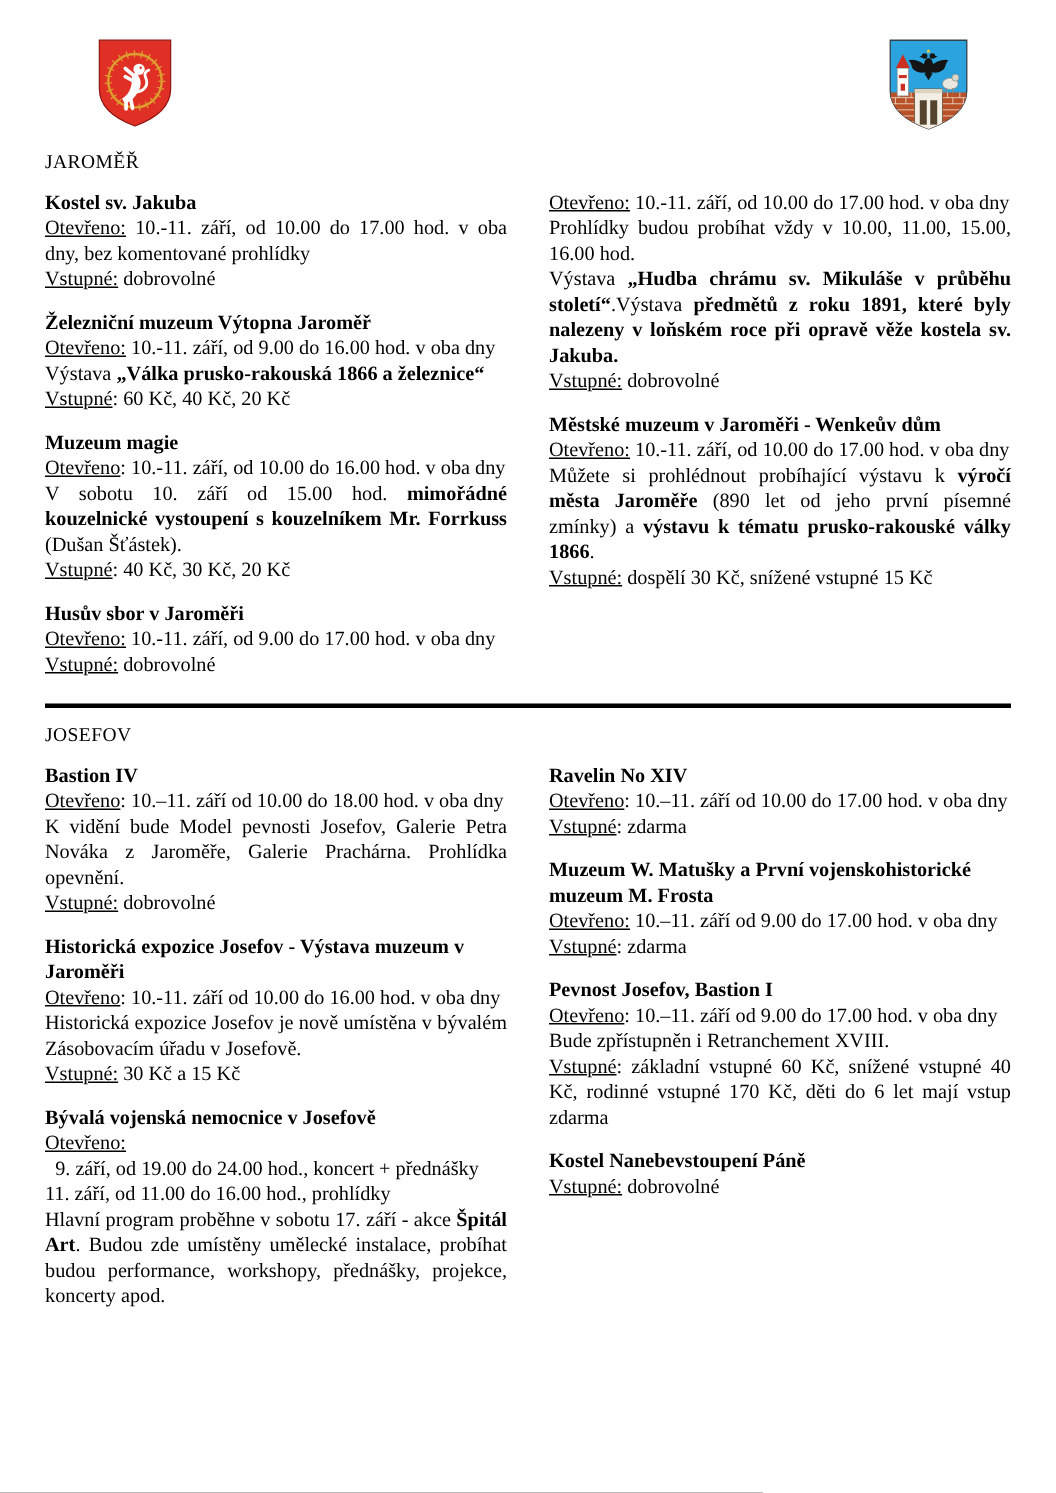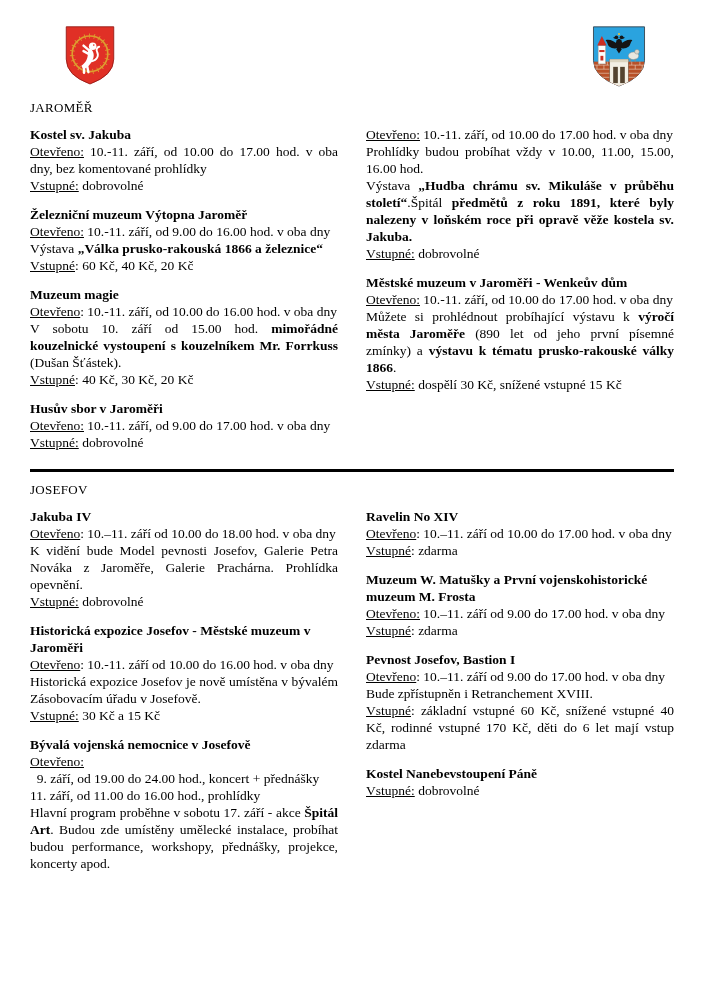--- a/index.html
+++ b/index.html
@@ -119,47 +119,47 @@
           <div class="entry">
             <div class="entry-title">Husův sbor v Jaroměři</div>
             <p><span class="u">Otevřeno:</span><span> 10.-11. září, od 9.00 do 17.00 hod. v oba dny</span></p>
             <p><span class="u">Vstupné:</span><span> dobrovolné</span></p>
           </div>
         </div>
       <div class="col">
           <div class="entry">
             <p><span class="u">Otevřeno:</span><span> 10.-11. září, od 10.00 do 17.00 hod. v oba dny</span></p>
             <p><span>Prohlídky budou probíhat vždy v 10.00, 11.00, 15.00, 16.00 hod.</span></p>
-            <p><span>Výstava </span><span class="b">„Hudba chrámu sv. Mikuláše v průběhu století“</span><span>.Špitál </span><span class="b">předmětů z roku 1891, které byly nalezeny v loňském roce při opravě věže kostela sv. Jakuba.</span></p>
+            <p><span>Výstava </span><span class="b">„Hudba chrámu sv. Mikuláše v průběhu století“</span><span>.Výstava </span><span class="b">předmětů z roku 1891, které byly nalezeny v loňském roce při opravě věže kostela sv. Jakuba.</span></p>
             <p><span class="u">Vstupné:</span><span> dobrovolné</span></p>
           </div>
           <div class="entry">
             <div class="entry-title">Městské muzeum v Jaroměři - Wenkeův dům</div>
             <p><span class="u">Otevřeno:</span><span> 10.-11. září, od 10.00 do 17.00 hod. v oba dny</span></p>
             <p><span>Můžete si prohlédnout probíhající výstavu k </span><span class="b">výročí města Jaroměře</span><span> (890 let od jeho první písemné zmínky) a </span><span class="b">výstavu k tématu prusko-rakouské války 1866</span><span>.</span></p>
             <p><span class="u">Vstupné:</span><span> dospělí 30 Kč, snížené vstupné 15 Kč</span></p>
           </div>
         </div>
     </div>
   </div>
 
   <hr class="divider">
 
   <div class="section">
     <div class="section-heading">JOSEFOV</div>
     <div class="columns">
       <div class="col">
           <div class="entry">
-            <div class="entry-title">Jakuba IV</div>
+            <div class="entry-title">Bastion IV</div>
             <p><span class="u">Otevřeno</span><span>: 10.–11. září od 10.00 do 18.00 hod. v oba dny</span></p>
             <p><span>K vidění bude Model pevnosti Josefov, Galerie Petra Nováka z Jaroměře, Galerie Prachárna. Prohlídka opevnění.</span></p>
             <p><span class="u">Vstupné:</span><span> dobrovolné</span></p>
           </div>
           <div class="entry">
-            <div class="entry-title">Historická expozice Josefov - Městské muzeum v Jaroměři</div>
+            <div class="entry-title">Historická expozice Josefov - Výstava muzeum v Jaroměři</div>
             <p><span class="u">Otevřeno</span><span>: 10.-11. září od 10.00 do 16.00 hod. v oba dny</span></p>
             <p><span>Historická expozice Josefov je nově umístěna v bývalém Zásobovacím úřadu v Josefově.</span></p>
             <p><span class="u">Vstupné:</span><span> 30 Kč a 15 Kč</span></p>
           </div>
           <div class="entry">
             <div class="entry-title">Bývalá vojenská nemocnice v Josefově</div>
             <p><span class="u">Otevřeno:</span></p>
             <p><span>  9. září, od 19.00 do 24.00 hod., koncert + přednášky</span></p>
             <p><span>11. září, od 11.00 do 16.00 hod., prohlídky</span></p>
             <p><span>Hlavní program proběhne v sobotu 17. září - akce </span><span class="b">Špitál Art</span><span>. Budou zde umístěny umělecké instalace, probíhat budou performance, workshopy, přednášky, projekce, koncerty apod.</span></p>

